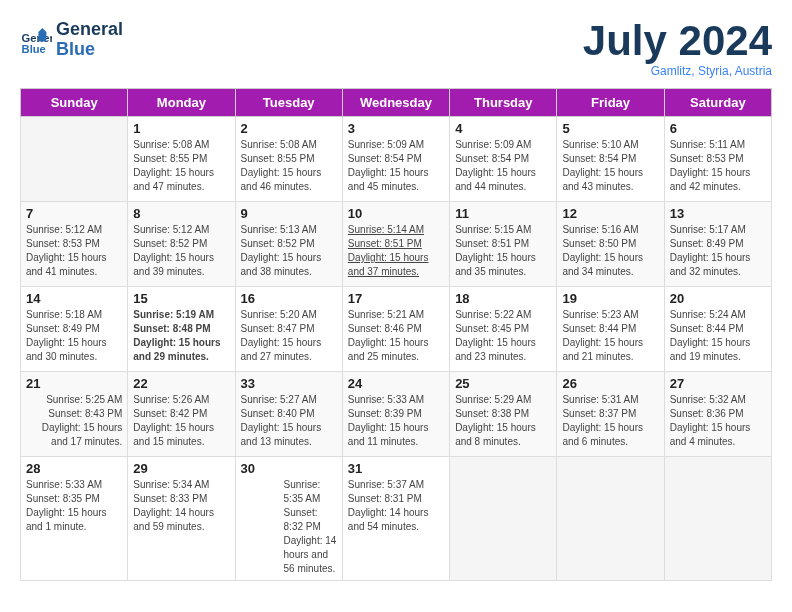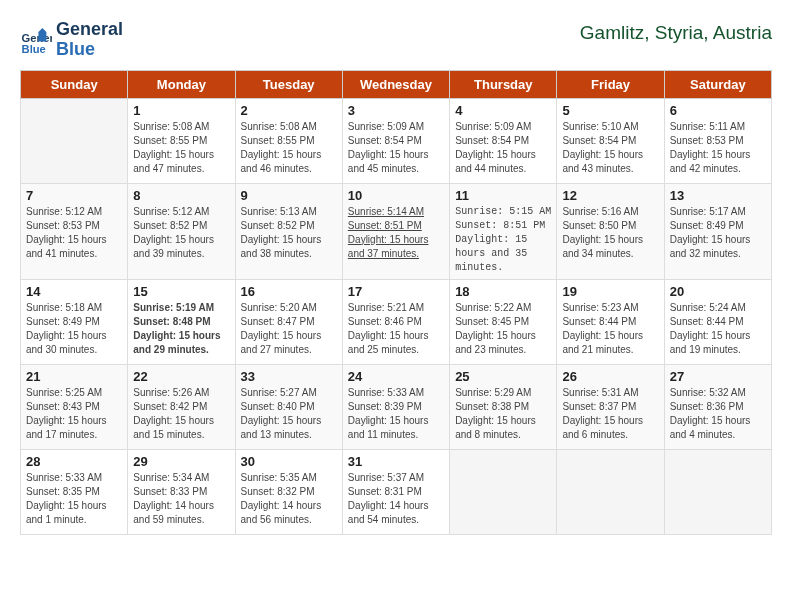--- a/index.html
+++ b/index.html
@@ -34,31 +34,31 @@
     .title-section {
       text-align: right;
     }
     .month-title {
       font-size: 42px;
       font-weight: bold;
       color: #1a3a5c;
       line-height: 1;
     }
     .subtitle {
-      font-size: 19px;
-      color: #14532d;
+      font-size: 12px;
+      color: #3b82f6;
       margin-top: 2px;
     }
     table {
       width: 100%;
       border-collapse: collapse;
       table-layout: fixed;
     }
     thead tr th {
-      background-color: #c2410c;
+      background-color: #a21caf;
       color: #fff;
       font-size: 13px;
       font-weight: bold;
       padding: 6px 8px;
       text-align: center;
       border: 1px solid #ccc;
     }
     tbody tr td {
       border: 1px solid #ddd;
       vertical-align: top;
@@ -96,20 +96,21 @@
       <text x="2" y="22" font-size="14" font-weight="bold" fill="#1a3a5c">General</text>
       <text x="2" y="36" font-size="14" font-weight="bold" fill="#2a6db5">Blue</text>
       <polygon points="28,5 38,15 33,10 33,22 23,22 23,10 18,15" fill="#2a6db5"></polygon>
     </svg>
     <div style="display:flex;flex-direction:column;">
       <span class="logo-text">General</span>
       <span class="logo-text" style="color:#2a6db5;">Blue</span>
     </div>
   </div>
   <div class="title-section">
+    <div class="month-title">July 2024</div>
     <div class="subtitle">Gamlitz, Styria, Austria</div>
   </div>
 </div>
 
 <table>
   <thead>
     <tr>
     <th>Sunday</th>
         <th>Monday</th>
         <th>Tuesday</th>
@@ -179,21 +180,21 @@
 Daylight: 15 hours and 38 minutes.</div>
         </td>
         <td>
           <span class="day-number">10</span>
           <div class="day-info" style="white-space: pre-line; text-decoration: underline;">Sunrise: 5:14 AM
 Sunset: 8:51 PM
 Daylight: 15 hours and 37 minutes.</div>
         </td>
         <td>
           <span class="day-number">11</span>
-          <div class="day-info" style="white-space: pre-line; font-family: Liberation Mono, monospace;">Sunrise: 5:15 AM
+          <div class="day-info" style="white-space: pre-line;">Sunrise: 5:15 AM
 Sunset: 8:51 PM
 Daylight: 15 hours and 35 minutes.</div>
         </td>
         <td>
           <span class="day-number">12</span>
           <div class="day-info" style="white-space: pre-line;">Sunrise: 5:16 AM
 Sunset: 8:50 PM
 Daylight: 15 hours and 34 minutes.</div>
         </td>
         <td>
@@ -243,21 +244,21 @@
         <td>
           <span class="day-number">20</span>
           <div class="day-info" style="white-space: pre-line;">Sunrise: 5:24 AM
 Sunset: 8:44 PM
 Daylight: 15 hours and 19 minutes.</div>
         </td>
       </tr>
       <tr>
         <td>
           <span class="day-number">21</span>
-          <div class="day-info" style="white-space: pre-line;">Sunrise: 5:25 AM
+          <div class="day-info" style="white-space: pre-line; text-align: right;">Sunrise: 5:25 AM
 Sunset: 8:43 PM
 Daylight: 15 hours and 17 minutes.</div>
         </td>
         <td>
           <span class="day-number">22</span>
           <div class="day-info" style="white-space: pre-line;">Sunrise: 5:26 AM
 Sunset: 8:42 PM
 Daylight: 15 hours and 15 minutes.</div>
         </td>
         <td>
@@ -299,21 +300,21 @@
 Daylight: 15 hours and 1 minute.</div>
         </td>
         <td>
           <span class="day-number">29</span>
           <div class="day-info" style="white-space: pre-line;">Sunrise: 5:34 AM
 Sunset: 8:33 PM
 Daylight: 14 hours and 59 minutes.</div>
         </td>
         <td>
           <span class="day-number">30</span>
-          <div class="day-info" style="white-space: pre-line;">Sunrise: 5:35 AM
+          <div class="day-info" style="white-space: pre-line; margin-left: 43px;">Sunrise: 5:35 AM
 Sunset: 8:32 PM
 Daylight: 14 hours and 56 minutes.</div>
         </td>
         <td>
           <span class="day-number">31</span>
           <div class="day-info" style="white-space: pre-line;">Sunrise: 5:37 AM
 Sunset: 8:31 PM
 Daylight: 14 hours and 54 minutes.</div>
         </td>
         <td class="empty"></td>

